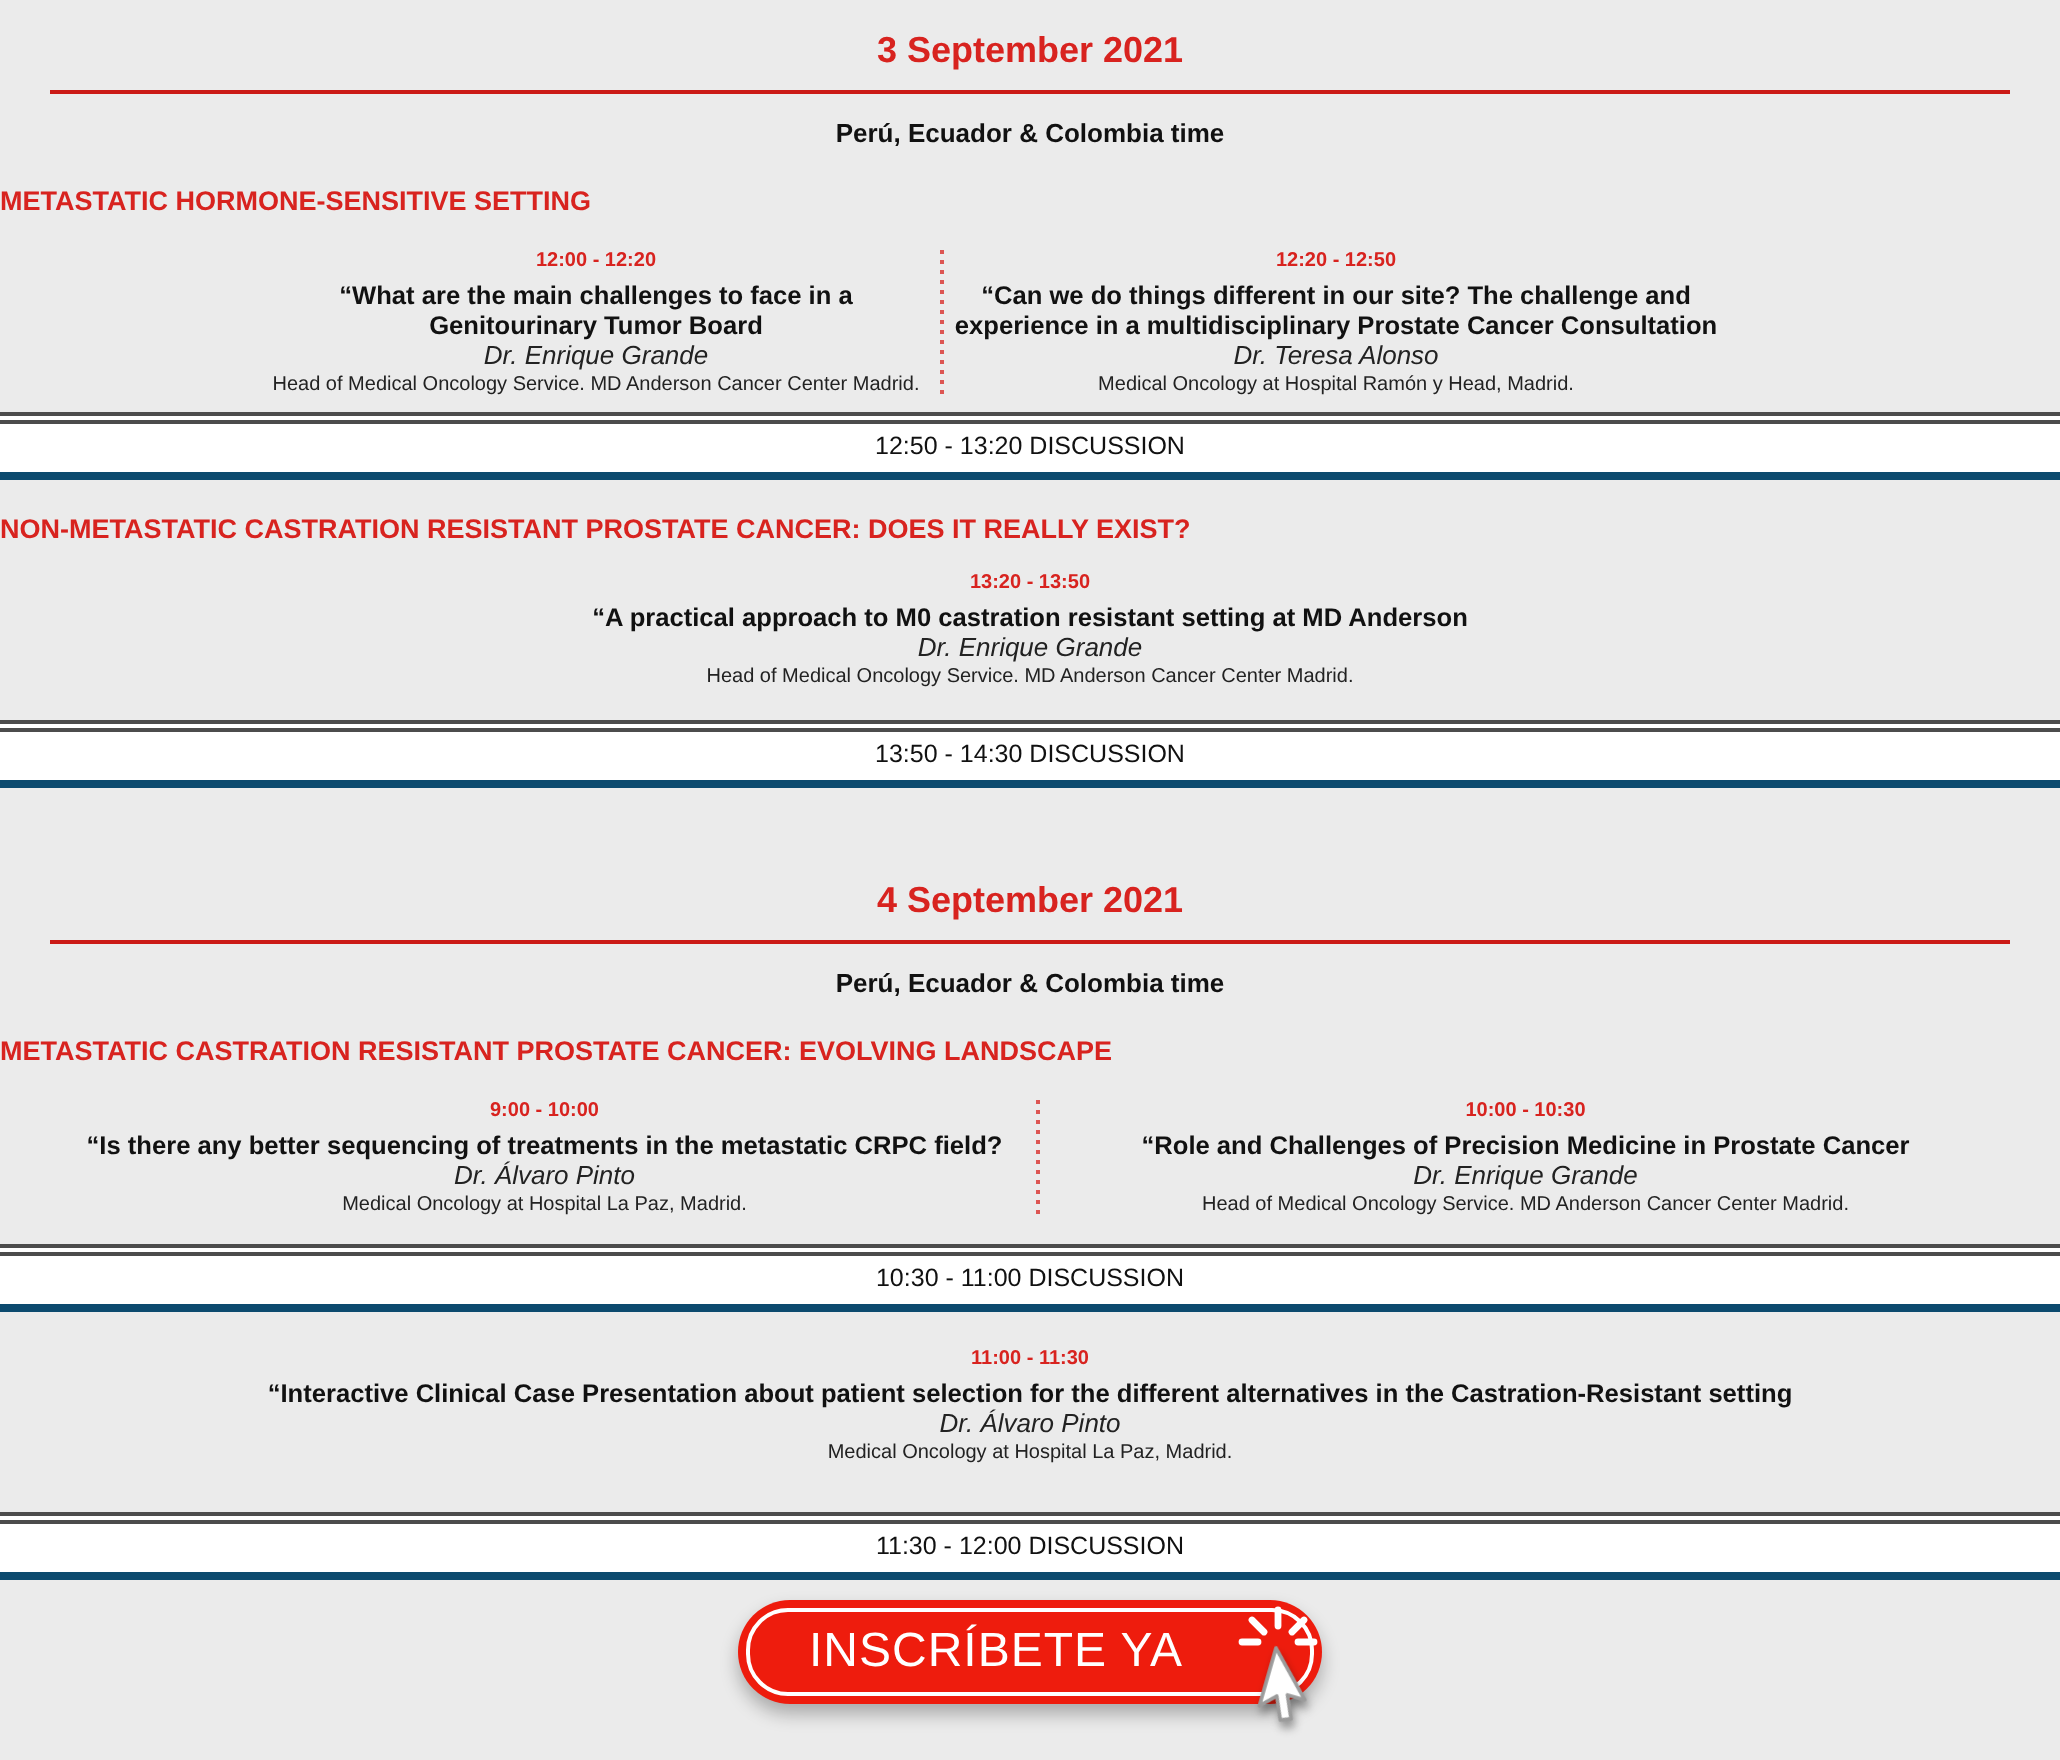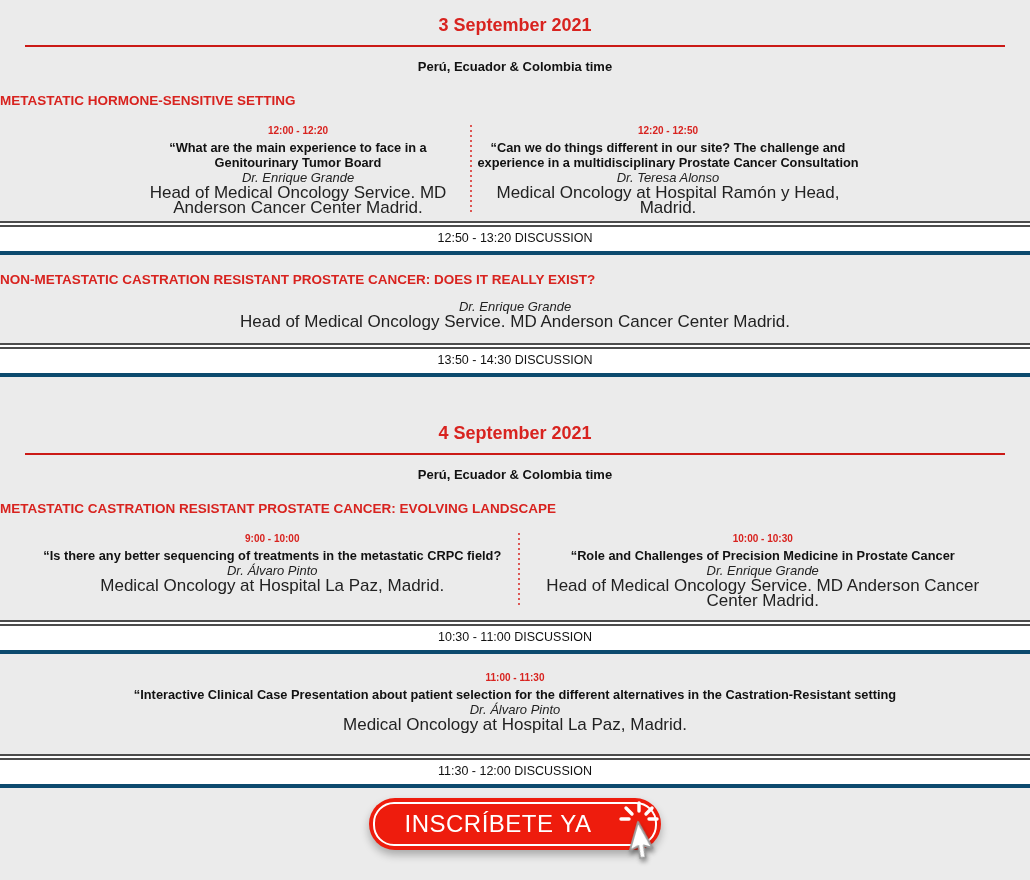--- a/index.html
+++ b/index.html
@@ -45,21 +45,21 @@
     align-self:stretch;width:2px;flex:0 0 2px;
     margin:2px 0;
     background:repeating-linear-gradient(to bottom, rgba(216,35,31,.75) 0 2px, transparent 2px 5px);
   }
   .time{
     color:#d8231f;font-weight:bold;
     font-size:10px;line-height:15px;margin-bottom:2px;
   }
   .stitle{font-weight:bold;font-size:12.8px;line-height:15px;color:#111;}
   .speaker{font-style:italic;font-size:13px;line-height:15px;color:#222;}
-  .affil{font-size:17px;line-height:15px;color:#222;}
+  .affil{font-size:10px;line-height:15px;color:#222;}
   .single{ text-align:center;margin-top:11px; }
   .single.second{margin-top:16px;}
   .discussion{
     margin-top:6px;
     background:#ffffff;
     border-top:6px double #4c4c4c;
     border-bottom:4px solid #0c4a6e;
     padding:4px 0 5px 0;
     text-align:center;
     font-size:12.5px;line-height:15px;color:#111;
@@ -102,40 +102,42 @@
 
   <h1 class="day-title">3 September 2021</h1>
   <hr class="red-rule">
   <div class="timezone">Perú, Ecuador &amp; Colombia time</div>
 
   <h2 class="section-heading">METASTATIC HORMONE-SENSITIVE SETTING</h2>
 
   <div class="cols day1">
     <div class="col left">
       <div class="time">12:00 - 12:20</div>
-      <div class="stitle">“What are the main experience to face in a Genitourinary Tumor Board</div>
+      <div class="stitle">“What are the main challenges to face in a Genitourinary Tumor Board</div>
       <div class="speaker">Dr. Enrique Grande</div>
       <div class="affil">Head of Medical Oncology Service. MD Anderson Cancer Center Madrid.</div>
     </div>
     <div class="vdivider"></div>
     <div class="col right">
       <div class="time">12:20 - 12:50</div>
       <div class="stitle">“Can we do things different in our site? The challenge and experience in a multidisciplinary Prostate Cancer Consultation</div>
       <div class="speaker">Dr. Teresa Alonso</div>
       <div class="affil">Medical Oncology at Hospital Ramón y Head, Madrid.</div>
     </div>
   </div>
 
   <div class="discussion">
     <span>12:50 - 13:20 DISCUSSION</span>
   </div>
 
   <h2 class="section-heading sub">NON-METASTATIC CASTRATION RESISTANT PROSTATE CANCER: DOES IT REALLY EXIST?</h2>
 
   <div class="single">
+    <div class="time">13:20 - 13:50</div>
+    <div class="stitle">“A practical approach to M0 castration resistant setting at MD Anderson</div>
     <div class="speaker">Dr. Enrique Grande</div>
     <div class="affil">Head of Medical Oncology Service. MD Anderson Cancer Center Madrid.</div>
   </div>
 
   <div class="discussion after-single">
     <span>13:50 - 14:30 DISCUSSION</span>
   </div>
 
   <h1 class="day-title second">4 September 2021</h1>
   <hr class="red-rule">

